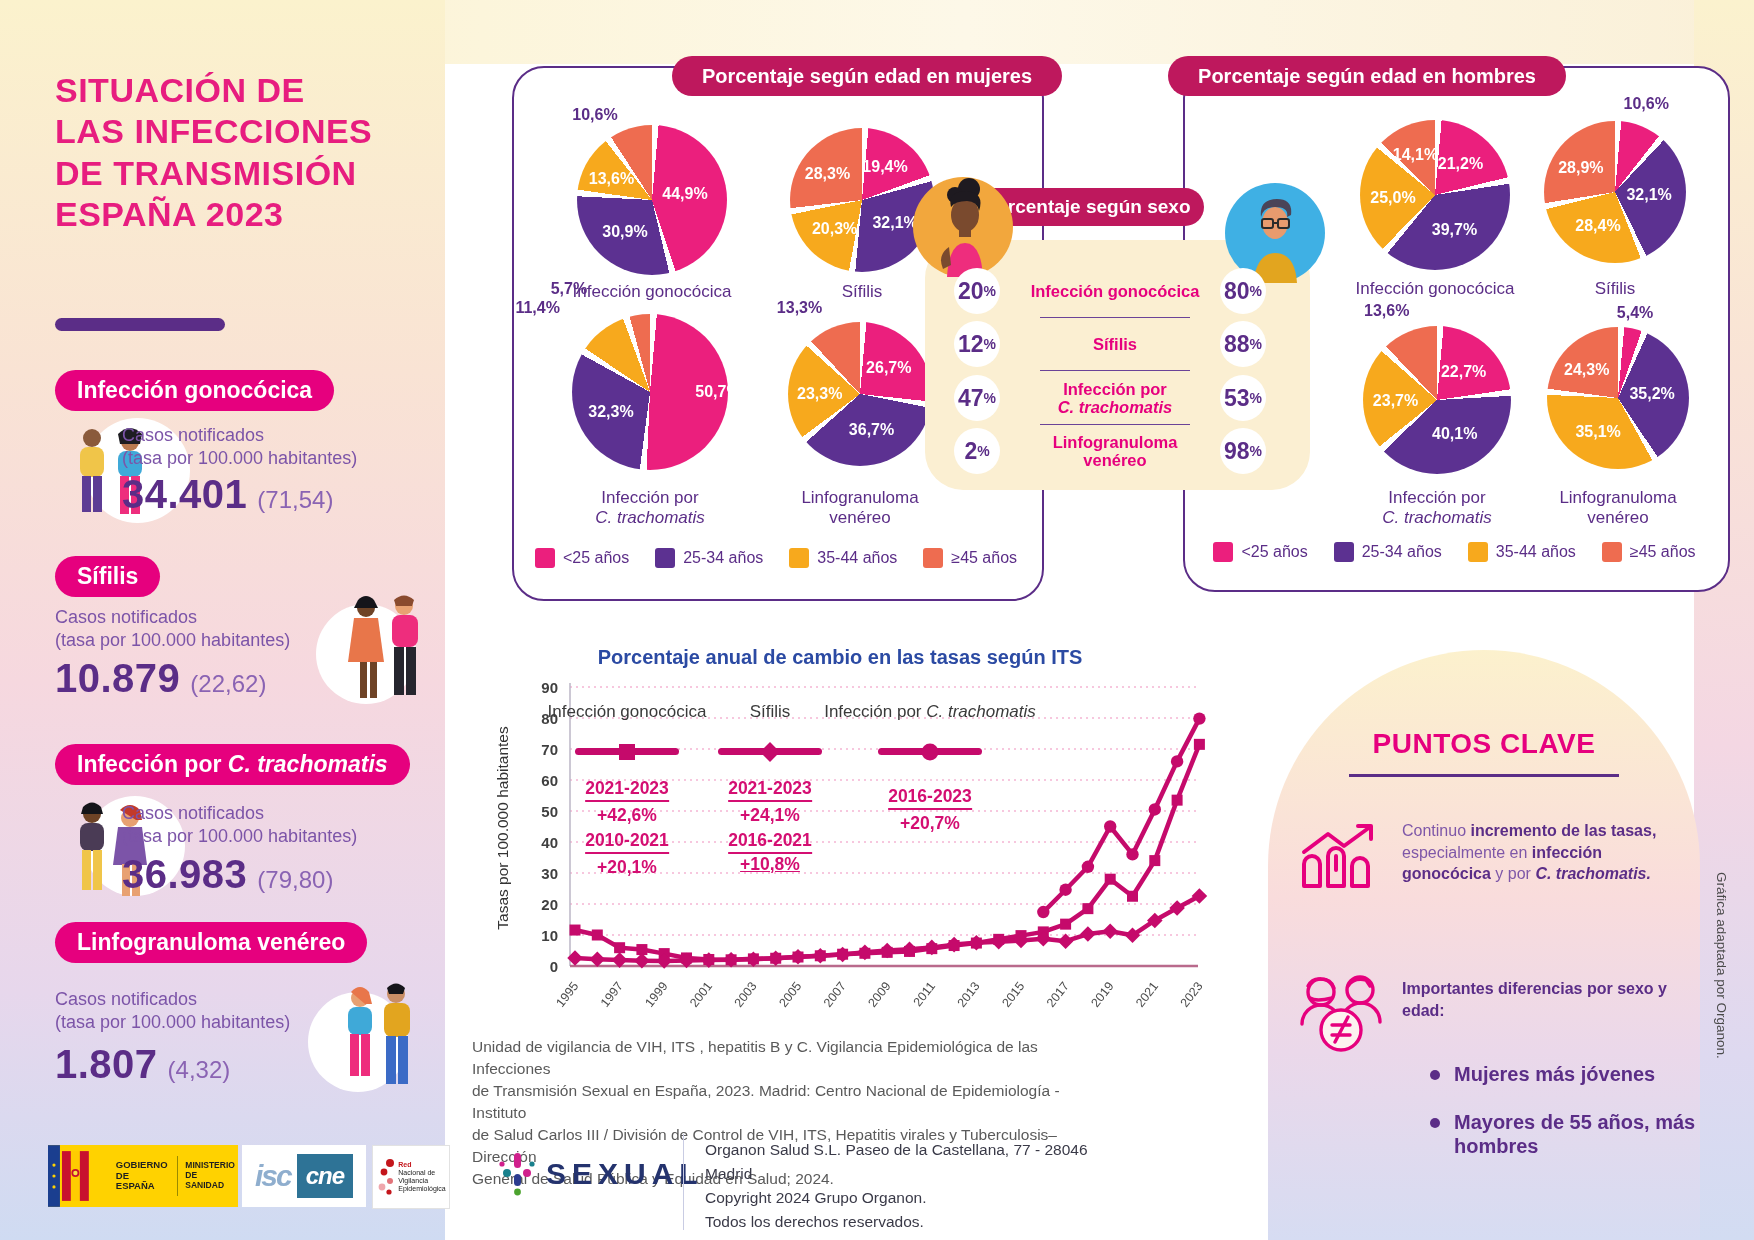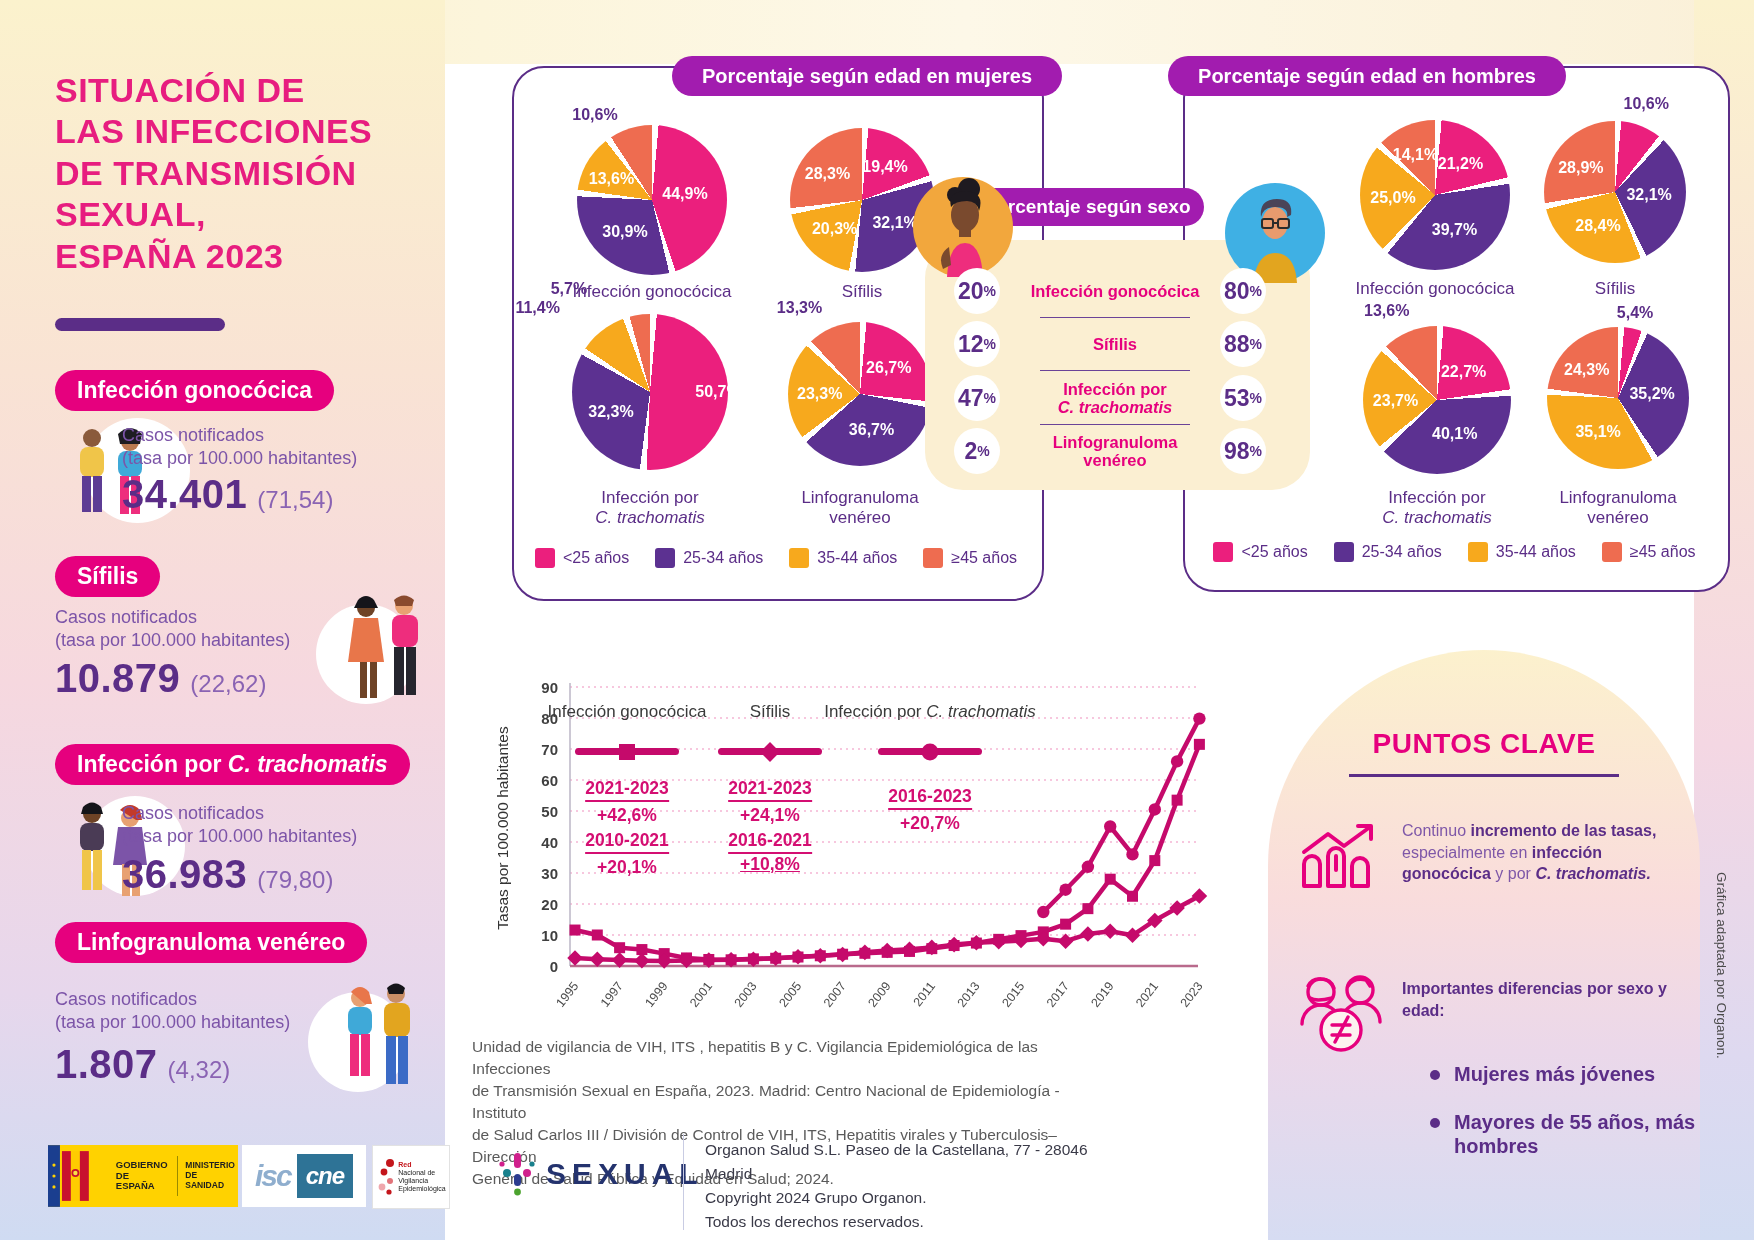--- a/index.html
+++ b/index.html
@@ -18,21 +18,21 @@
      color:#E71D7F;letter-spacing:.5px;}
   .title-bar{left:55px;top:318px;width:170px;height:13px;border-radius:7px;background:#5B2D87;}
   .pill{display:inline-block;background:#E6007E;color:#fff;font-weight:800;font-size:23px;
      padding:7px 22px;border-radius:26px;white-space:nowrap;}
   .casos{font-size:18px;color:#7C54A8;line-height:1.3;}
   .bignum{font-size:40px;font-weight:800;color:#5B2D87;letter-spacing:.5px;}
   .rate{font-size:24px;font-weight:400;color:#8A63B3;margin-left:10px;}
   .wcircle{background:#fff;border-radius:50%;}
   
   .agepanel{border:2.5px solid #5B2D87;border-radius:32px;background:#fff;}
-  .panelpill{background:#a21caf;color:#fff;font-weight:800;font-size:20px;text-align:center;
+  .panelpill{background:#be185d;color:#fff;font-weight:800;font-size:20px;text-align:center;
      line-height:40px;height:40px;border-radius:22px;}
   .pie{border-radius:50%;}
   .pielabel{position:absolute;transform:translate(-50%,-50%);font-weight:800;font-size:16px;
      color:#fff;white-space:nowrap;}
   .pielabel.out{color:#5B2D87;}
   .caption{position:absolute;text-align:center;font-size:17px;color:#5B2D87;line-height:1.2;}
   .legendrow{display:flex;justify-content:center;gap:26px;}
   .legenditem{display:flex;align-items:center;gap:8px;font-size:16px;color:#5B2D87;}
   .legendswatch{width:20px;height:20px;border-radius:3px;}
   
@@ -89,21 +89,20 @@
 <div class="page">
 
   <div class="abs topband"></div>
   <div class="abs rightstrip"></div>
   <div class="abs leftcol"></div>
 
   <div class="abs main-title" id="main-title">
       <div>SITUACIÓN DE</div>
       <div>LAS INFECCIONES</div>
       <div>DE TRANSMISIÓN</div>
-      <div>SEXUAL,</div>
       <div>ESPAÑA 2023</div>
     </div>
   <div class="abs title-bar"></div>
 
   <div class="abs" style="left:55px;top:370px;">
     <span class="pill">Infección gonocócica</span>
   </div>
   <div class="abs wcircle" style="left:85px;top:418px;width:105px;height:105px;"></div>
   <svg class="abs" style="left:58px;top:420px;" width="120" height="110" viewBox="0 0 120 110">
     <circle cx="34" cy="18" r="9" fill="#8A5A3B"></circle>
@@ -361,20 +360,21 @@
     <ellipse cx="50" cy="40" rx="13" ry="16" fill="#E89B6E"></ellipse>
     <path d="M36,34 q-2,-18 16,-18 q16,0 14,16 l-4,2 q2,-10 -12,-10 q-12,0 -14,10 z" fill="#4A4458"></path>
     <rect x="37" y="36" width="11" height="9" rx="2" fill="none" stroke="#2b2b2b" stroke-width="2"></rect>
     <rect x="53" y="36" width="11" height="9" rx="2" fill="none" stroke="#2b2b2b" stroke-width="2"></rect>
     <line x1="48" y1="40" x2="53" y2="40" stroke="#2b2b2b" stroke-width="2"></line>
     <path d="M28,100 q4,-30 22,-30 q20,0 22,30 z" fill="#E2A51F"></path>
   </svg>
 
   <div id="sex-rows"></div>
 
+  <div class="abs chart-title">Porcentaje anual de cambio en las tasas según ITS</div>
   <svg class="abs" style="left:450px;top:598px;" width="770" height="460" viewBox="0 0 770 460" id="linechart">
       <line x1="120" y1="337" x2="748" y2="337" stroke="#F5B5D4" stroke-width="1.4" stroke-dasharray="2 4"></line>
       <line x1="120" y1="306" x2="748" y2="306" stroke="#F5B5D4" stroke-width="1.4" stroke-dasharray="2 4"></line>
       <line x1="120" y1="275" x2="748" y2="275" stroke="#F5B5D4" stroke-width="1.4" stroke-dasharray="2 4"></line>
       <line x1="120" y1="244" x2="748" y2="244" stroke="#F5B5D4" stroke-width="1.4" stroke-dasharray="2 4"></line>
       <line x1="120" y1="213" x2="748" y2="213" stroke="#F5B5D4" stroke-width="1.4" stroke-dasharray="2 4"></line>
       <line x1="120" y1="182" x2="748" y2="182" stroke="#F5B5D4" stroke-width="1.4" stroke-dasharray="2 4"></line>
       <line x1="120" y1="151" x2="748" y2="151" stroke="#F5B5D4" stroke-width="1.4" stroke-dasharray="2 4"></line>
       <line x1="120" y1="120" x2="748" y2="120" stroke="#F5B5D4" stroke-width="1.4" stroke-dasharray="2 4"></line>
       <line x1="120" y1="89" x2="748" y2="89" stroke="#F5B5D4" stroke-width="1.4" stroke-dasharray="2 4"></line>

